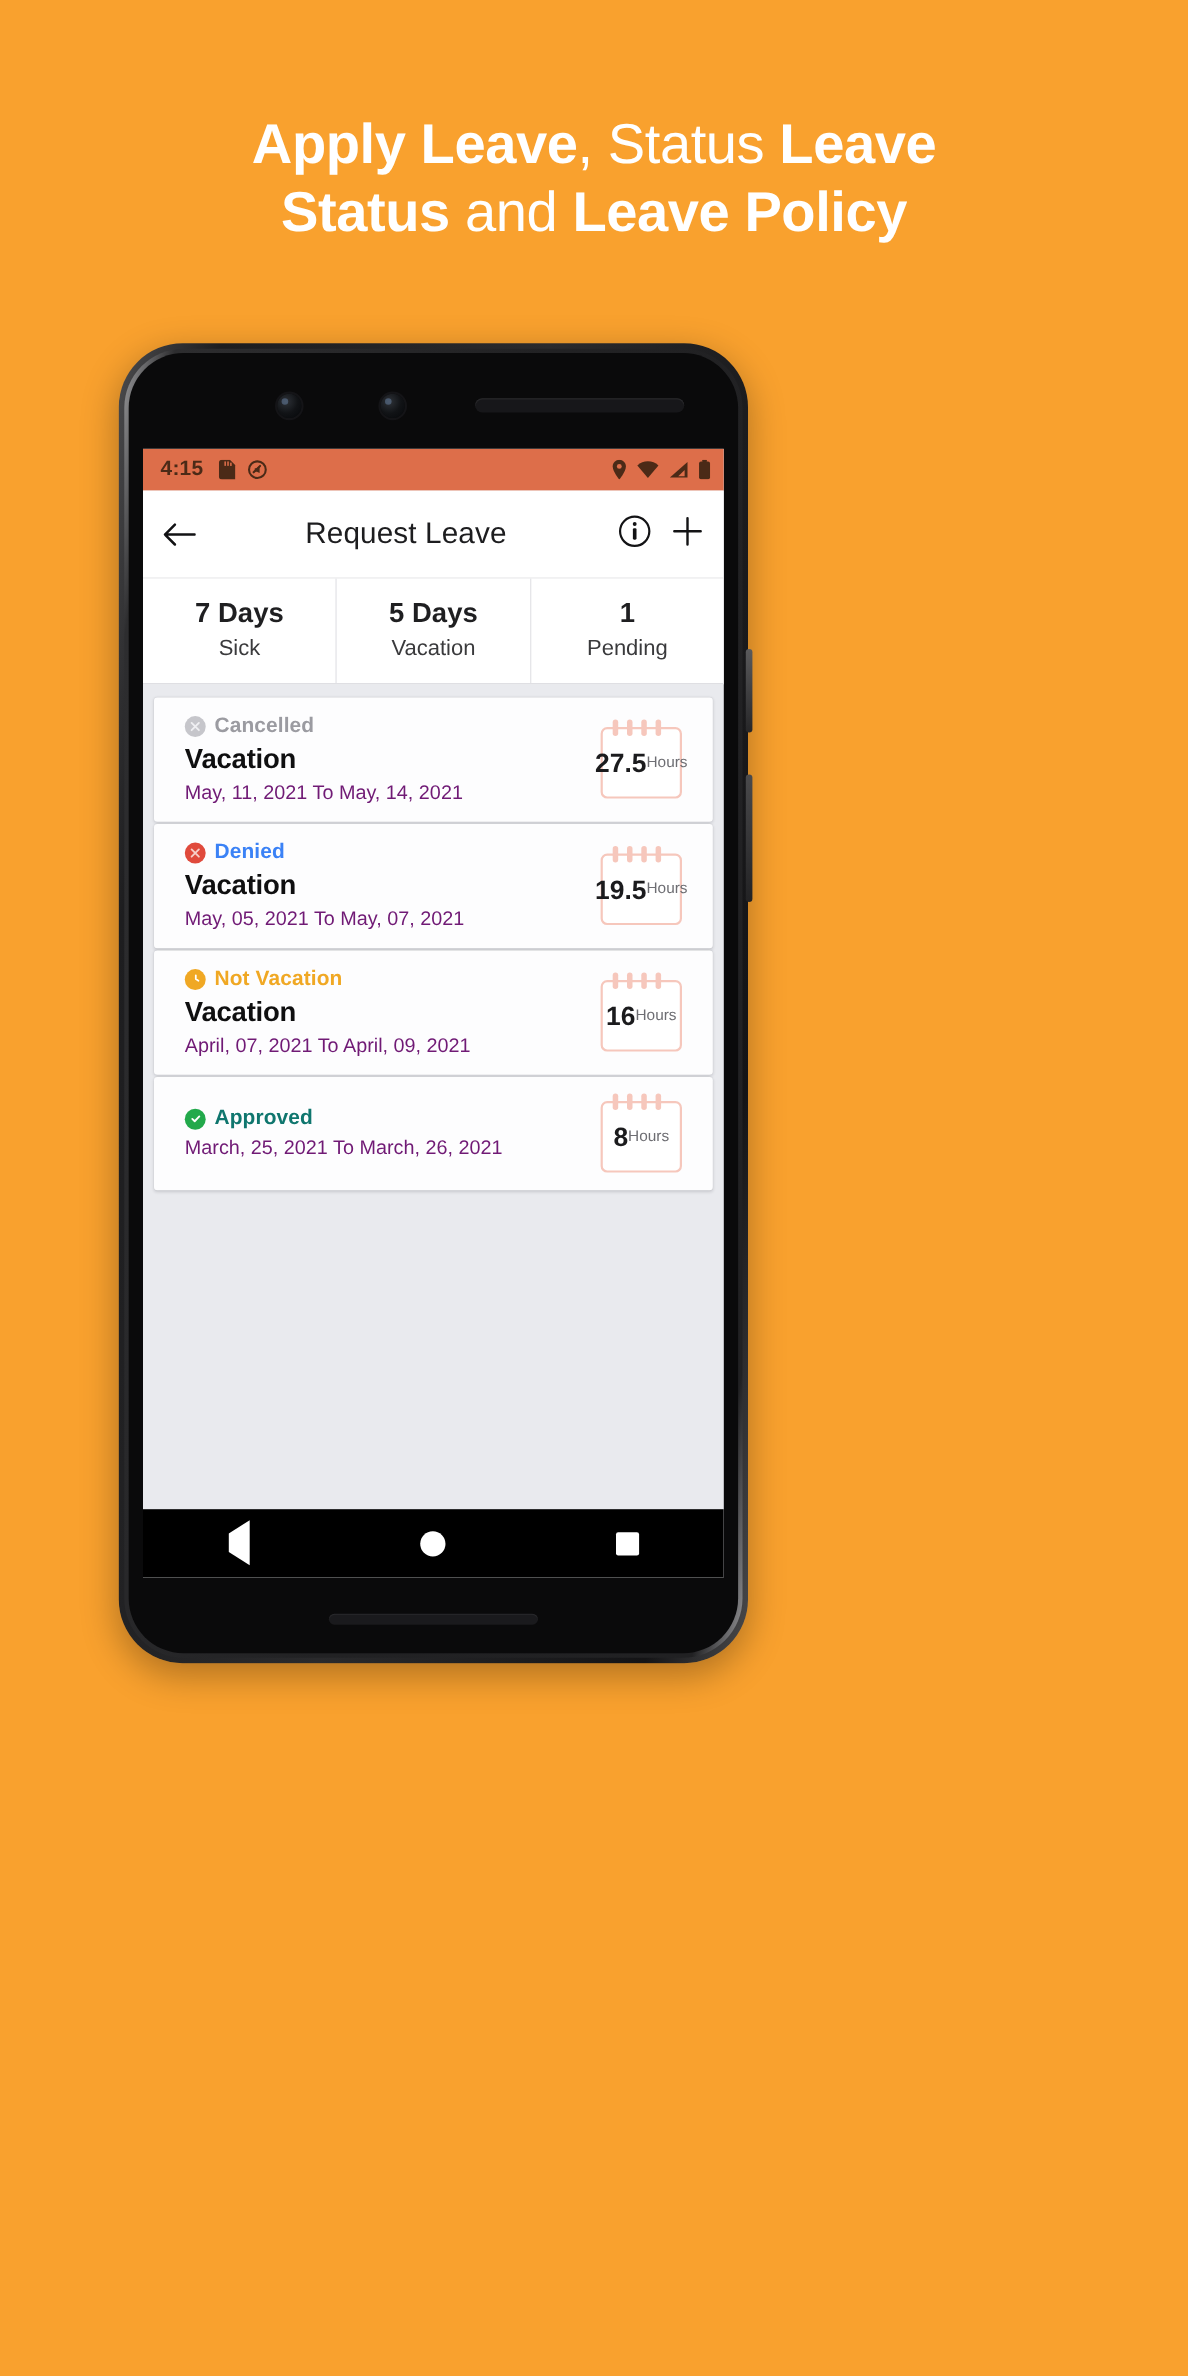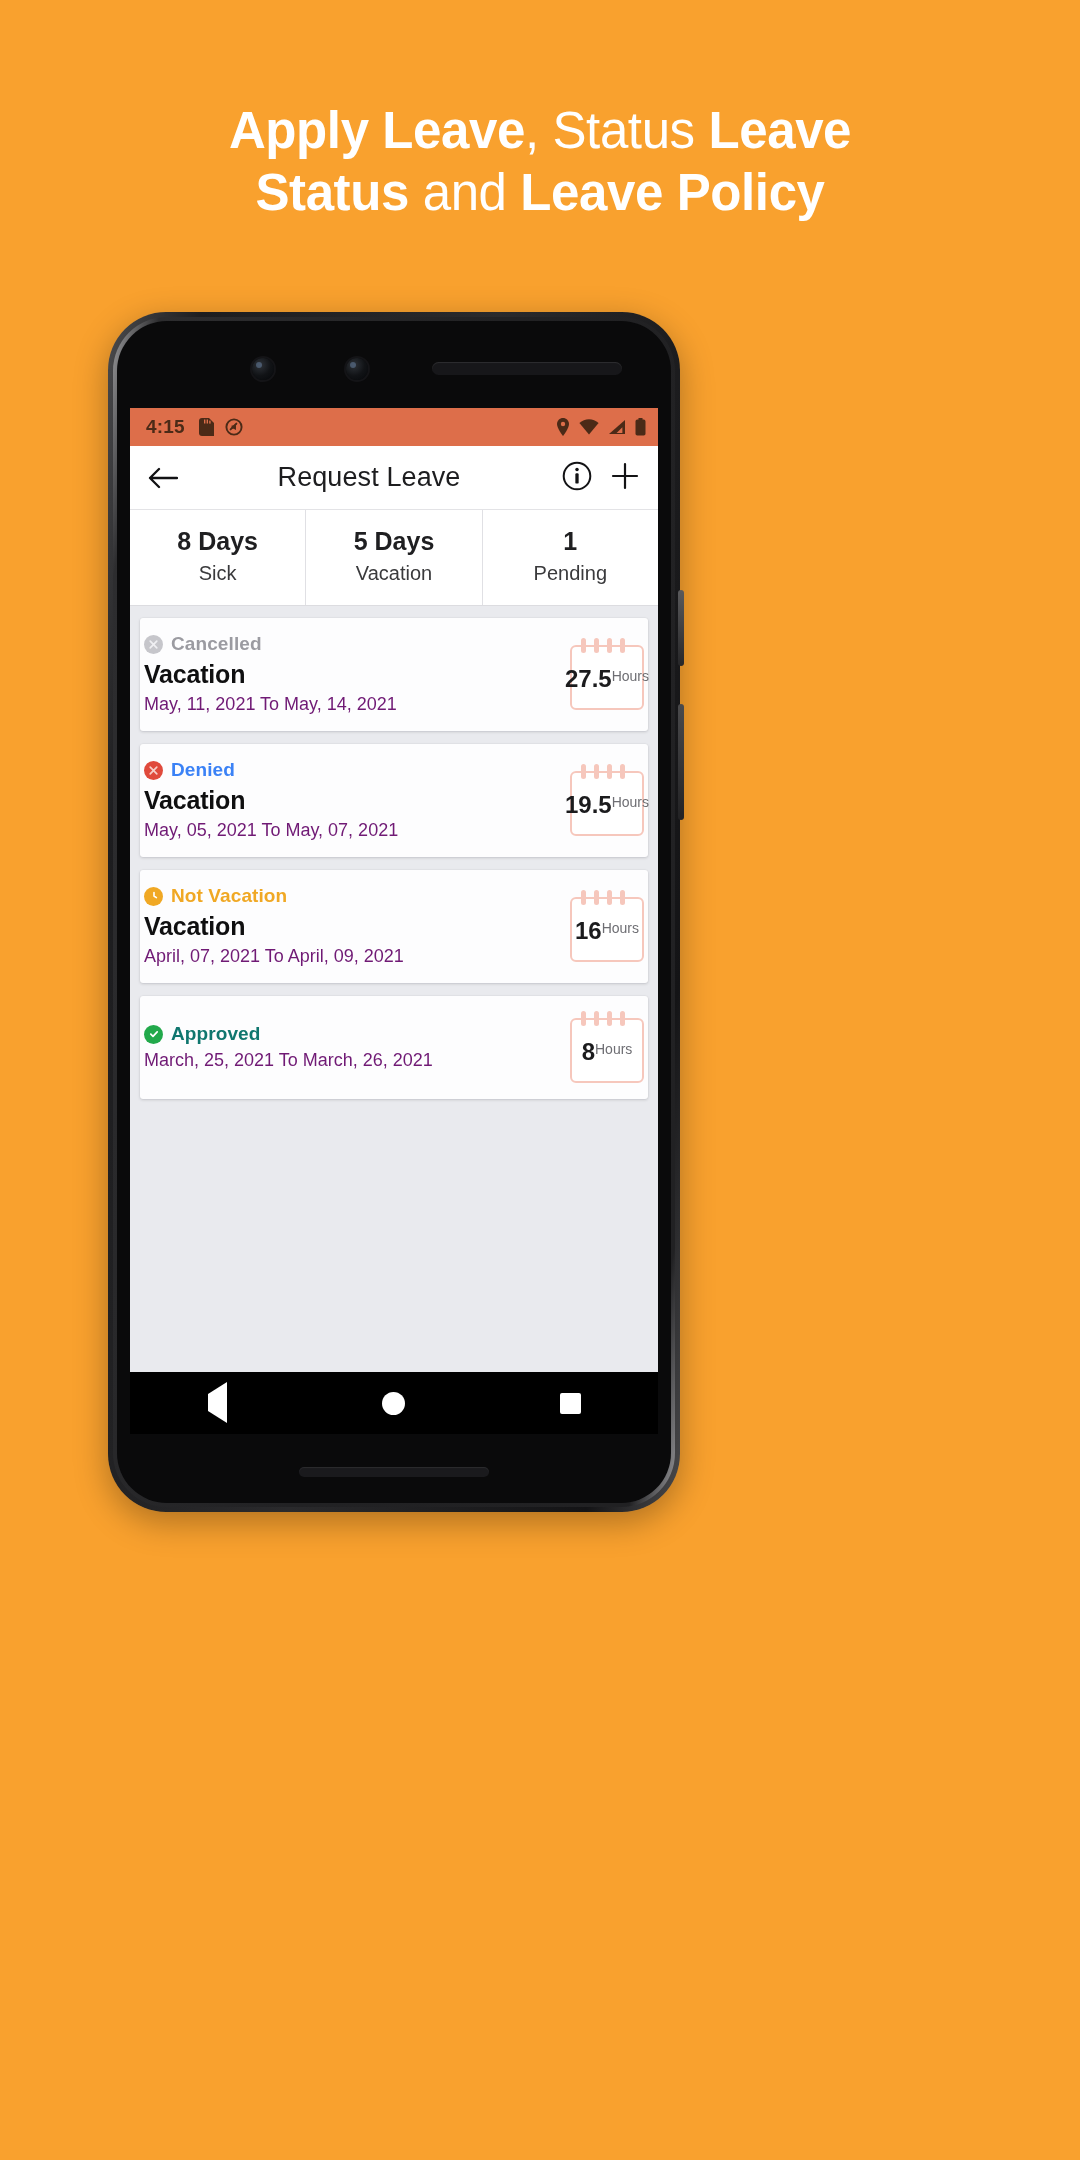--- a/index.html
+++ b/index.html
@@ -103,21 +103,21 @@
     color: #4a2a18;
   }
   .sb-time { font-size: 19px; font-weight: 700; color: #4b2a17; letter-spacing: 0.2px; }
   .sb-left-icons { display: flex; align-items: center; gap: 11px; margin-left: 14px; }
   .sb-spacer { flex: 1; }
   .sb-right-icons { display: flex; align-items: center; gap: 9px; }
   .ic { display: block; }
 
   
   .toolbar {
-    height: 64px; background: #FFFFFF;
+    height: 80px; background: #FFFFFF;
     display: flex; align-items: center;
     padding: 0 18px;
     border-bottom: 1px solid #E3E3E6;
   }
   .tb-back { width: 46px; display: flex; align-items: center; }
   .tb-title {
     flex: 1; text-align: center;
     font-size: 27px; color: #1d1d1f; font-weight: 400;
     letter-spacing: 0.1px;
   }
@@ -135,22 +135,22 @@
   }
   .stat:last-child { border-right: none; }
   .stat-value { font-size: 25px; font-weight: 700; color: #1f1f21; }
   .stat-label { font-size: 20px; color: #3a3a3c; margin-top: 6px; font-weight: 400; }
 
   
   .list { padding: 12px 10px 0; }
   .card {
     background: #FDFDFE;
     border-radius: 3px;
-    margin-bottom: 13px;
-    padding: 15px 4px 16px;
+    margin-bottom: 2px;
+    padding: 15px 28px 16px;
     display: flex; align-items: center;
     box-shadow: 0 1px 3px rgba(20,20,30,0.16), 0 0 0 0.5px rgba(0,0,0,0.03);
     min-height: 96px;
   }
   .card-main { flex: 1; min-width: 0; }
   .chip { display: flex; align-items: center; gap: 8px; }
   .chip-dot {
     width: 19px; height: 19px; border-radius: 50%;
     display: flex; align-items: center; justify-content: center;
     flex: none;
@@ -309,21 +309,21 @@
         <span>
           <svg width="30" height="30" viewBox="0 0 30 30">
             <path d="M15 3v24M3 15h24" stroke="#131315" stroke-width="2.2" stroke-linecap="round"></path>
           </svg>
         </span>
       </span>
     </div>
 
     <div class="stats">
       <div class="stat">
-        <div class="stat-value">8 Days</div>
+        <div class="stat-value">7 Days</div>
         <div class="stat-label">Sick</div>
       </div>
       <div class="stat">
         <div class="stat-value">5 Days</div>
         <div class="stat-label">Vacation</div>
       </div>
       <div class="stat">
         <div class="stat-value">1</div>
         <div class="stat-label">Pending</div>
       </div>

